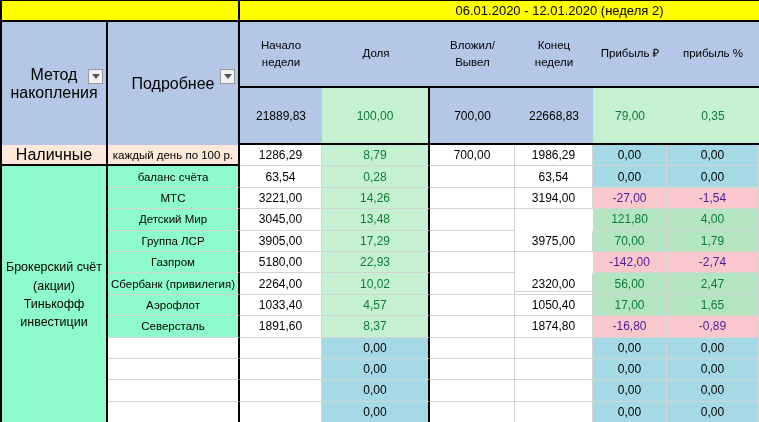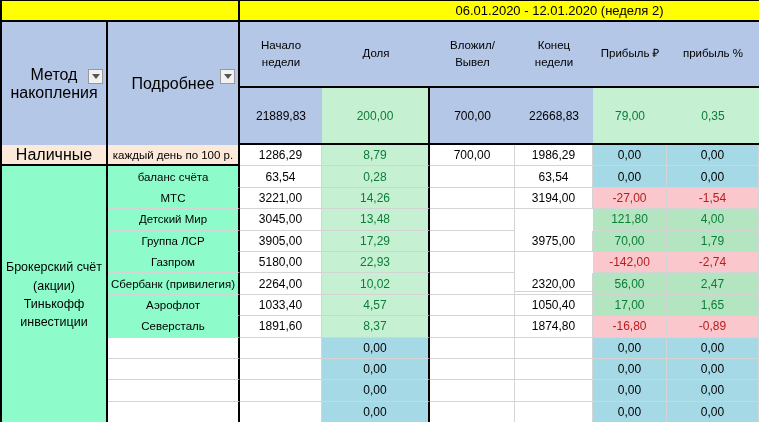--- a/index.html
+++ b/index.html
@@ -22,21 +22,21 @@
   .bb-k { border-bottom:2px solid #000; }
   .yellow { background:#ffff00; }
   .hblue  { background:#b4c7e6; }
   .mint   { background:#8efcca; }
   .lgreen { background:#c5f0d2; }
   .pgreen { background:#b2e5c0; }
   .pred   { background:#f9c7cc; }
   .lblue  { background:#a6d9e6; }
   .peach  { background:#fde9d9; }
   .tg { color:#0c7d37; }
-  .tr { color:#b91c1c; }
+  .tr { color:#4c1d95; }
   .title { font-size:13px; padding-left:120px; }
   .hdr  { font-size:16px; }
   .grp  { font-size:12.5px; line-height:1.45; }
   .colh { font-size:11.5px; line-height:1.5; }
   .bcell{ font-size:11.5px; }
   .fbtn { position:absolute; right:3px; top:calc(50% - 15px);
           width:15px; height:15px; background:#f2f2f2; border:1px solid #999;
           display:flex; align-items:center; justify-content:center; cursor:pointer; }
   .tri  { width:0; height:0; border-left:4px solid transparent;
           border-right:4px solid transparent; border-top:5px solid #555; }
@@ -67,21 +67,21 @@
 недели</div>
   <div class="c hblue bb-k pre colh" style="grid-row:2;grid-column:4">Доля</div>
   <div class="c hblue bb-k pre colh" style="grid-row:2;grid-column:5">Вложил/
 Вывел</div>
   <div class="c hblue bb-k pre colh" style="grid-row:2;grid-column:6">Конец
 недели</div>
   <div class="c hblue bb-k pre colh" style="grid-row:2;grid-column:7">Прибыль ₽</div>
   <div class="c hblue bb-k pre colh" style="grid-row:2;grid-column:8">прибыль %</div>
 
   <div class="c hblue bb-k" style="grid-row:3;grid-column:3">21889,83</div>
-  <div class="c lgreen tg bb-k br-k" style="grid-row:3;grid-column:4">200,00</div>
+  <div class="c lgreen tg bb-k br-k" style="grid-row:3;grid-column:4">100,00</div>
   <div class="c hblue bb-k" style="grid-row:3;grid-column:5">700,00</div>
   <div class="c hblue bb-k" style="grid-row:3;grid-column:6">22668,83</div>
   <div class="c lgreen tg bb-k" style="grid-row:3;grid-column:7">79,00</div>
   <div class="c lgreen tg bb-k" style="grid-row:3;grid-column:8">0,35</div>
 
   <div class="c peach br-k bb-k hdr" style="grid-row:4;grid-column:1">Наличные</div>
   <div class="c mint br-k pre grp" style="grid-row:5/17;grid-column:1">Брокерский счёт
 (акции)
 Тинькофф
 инвестиции</div>

